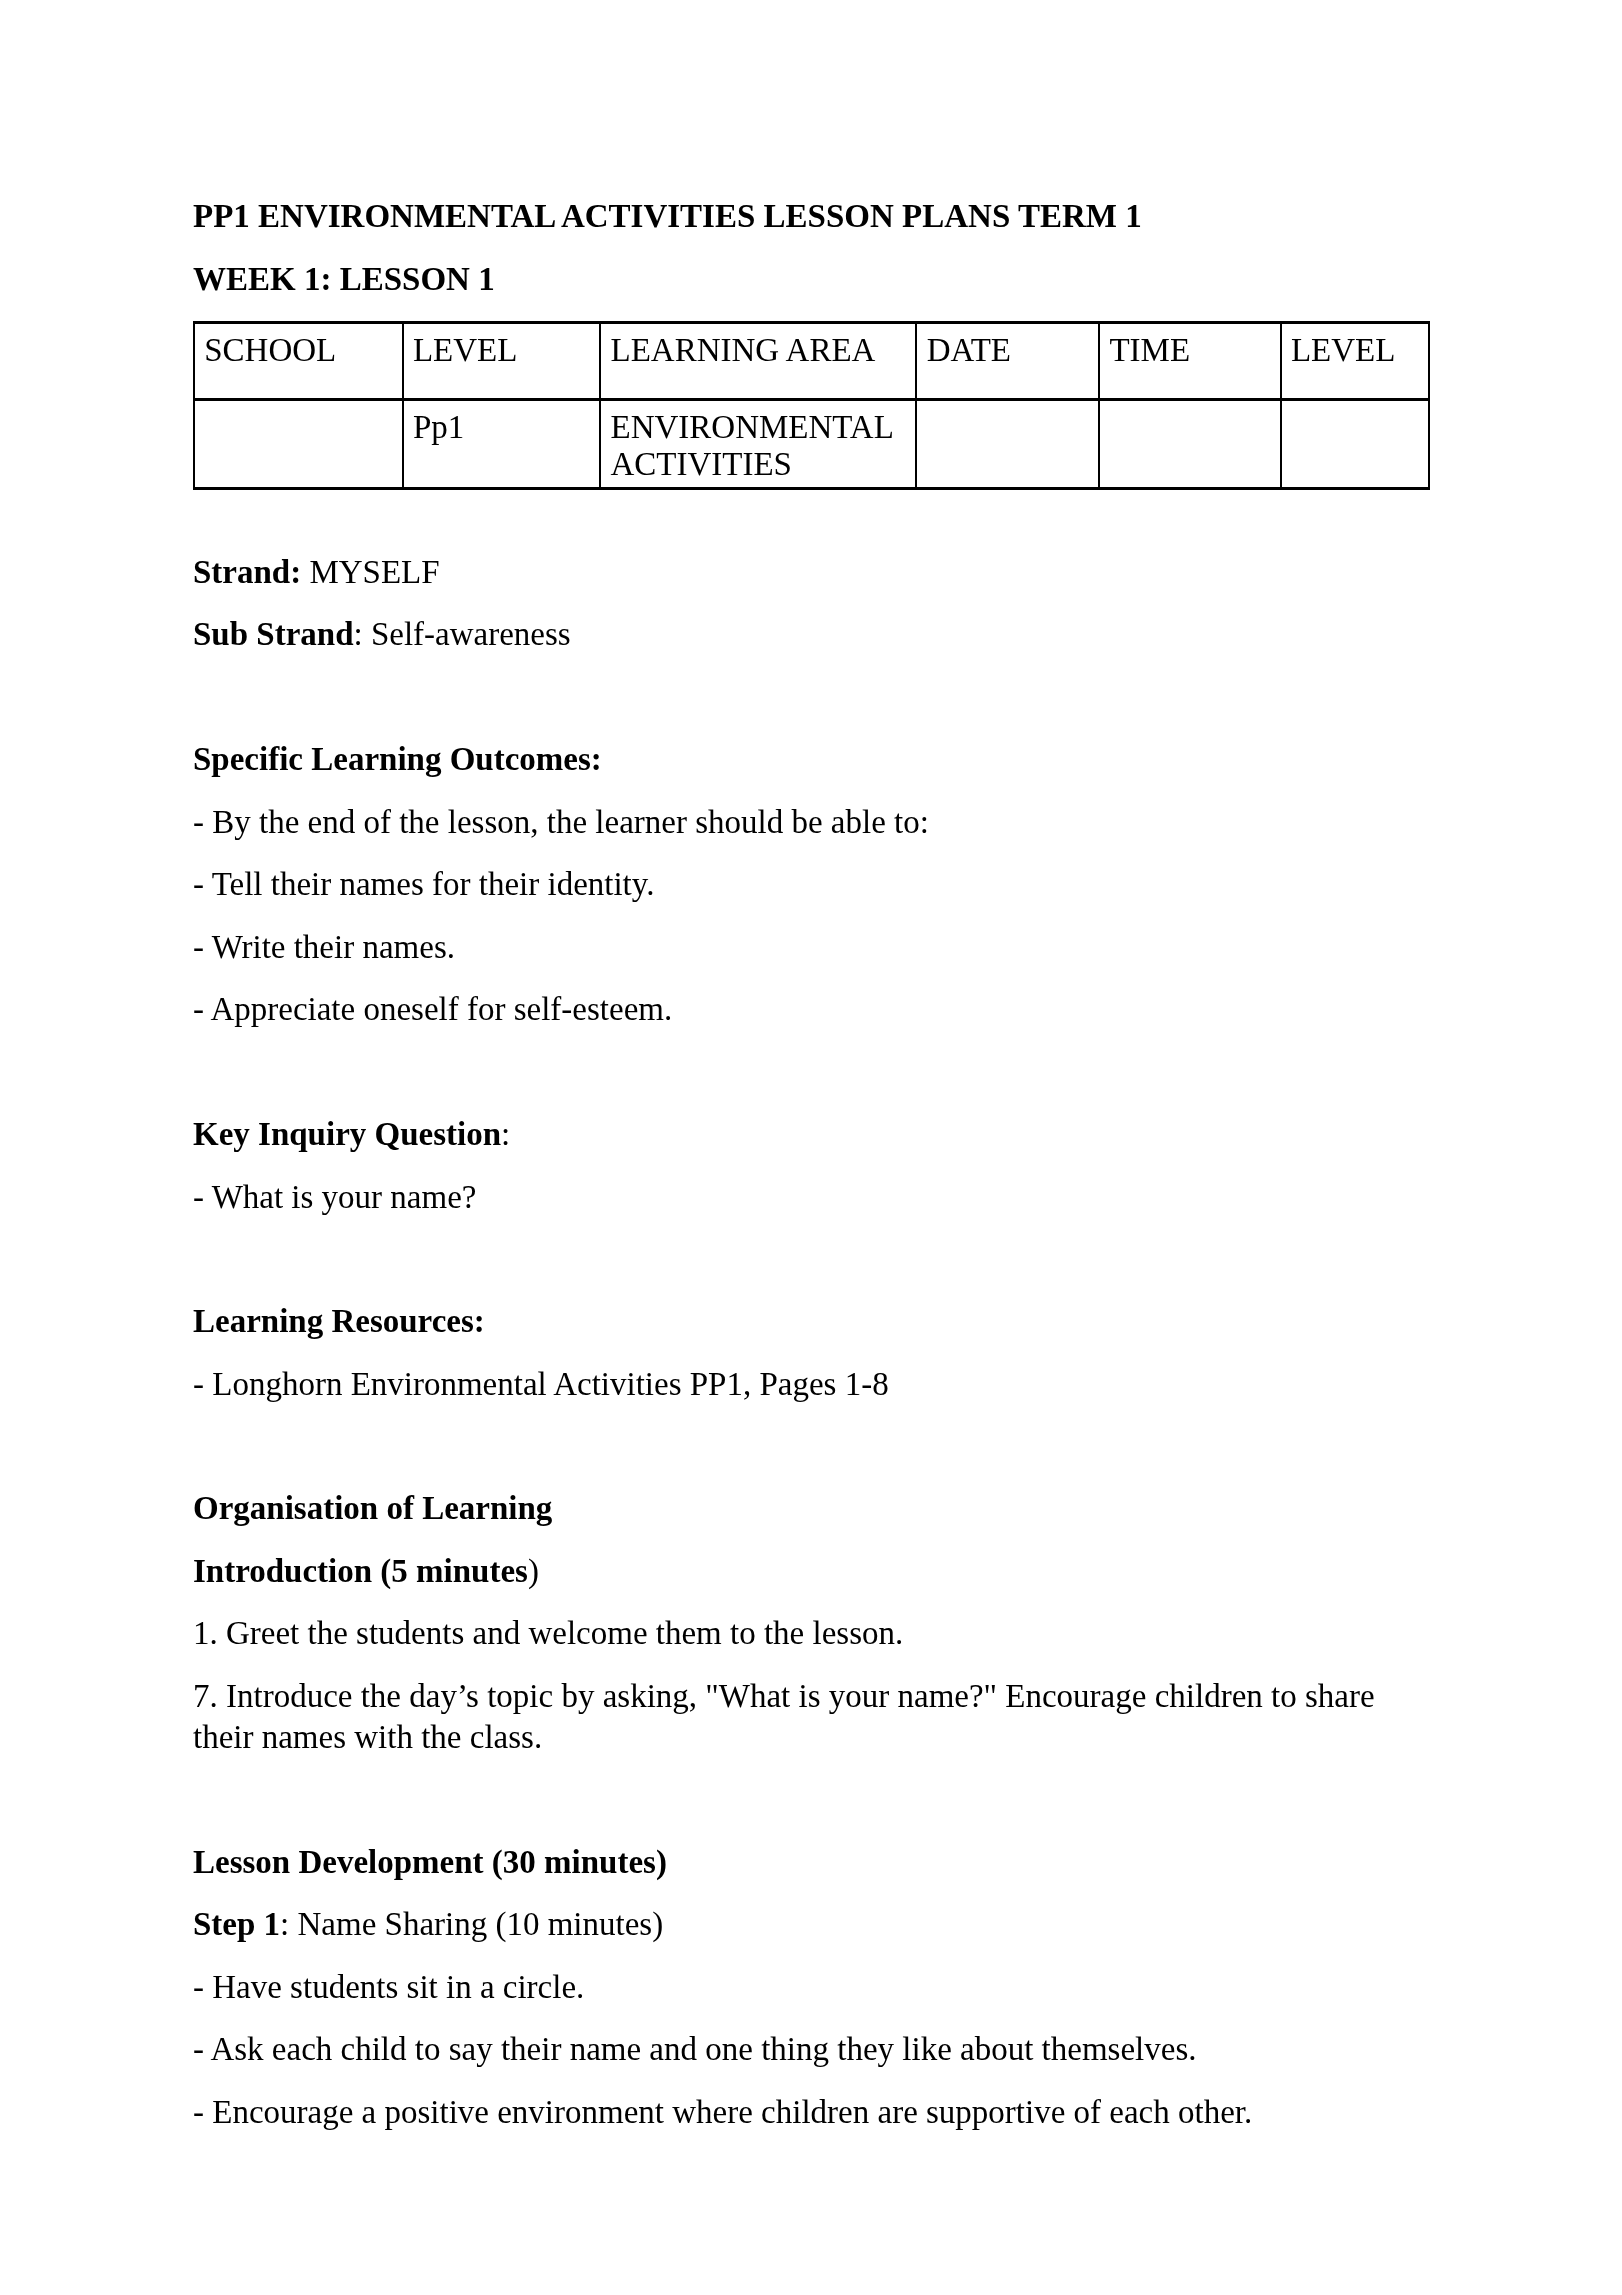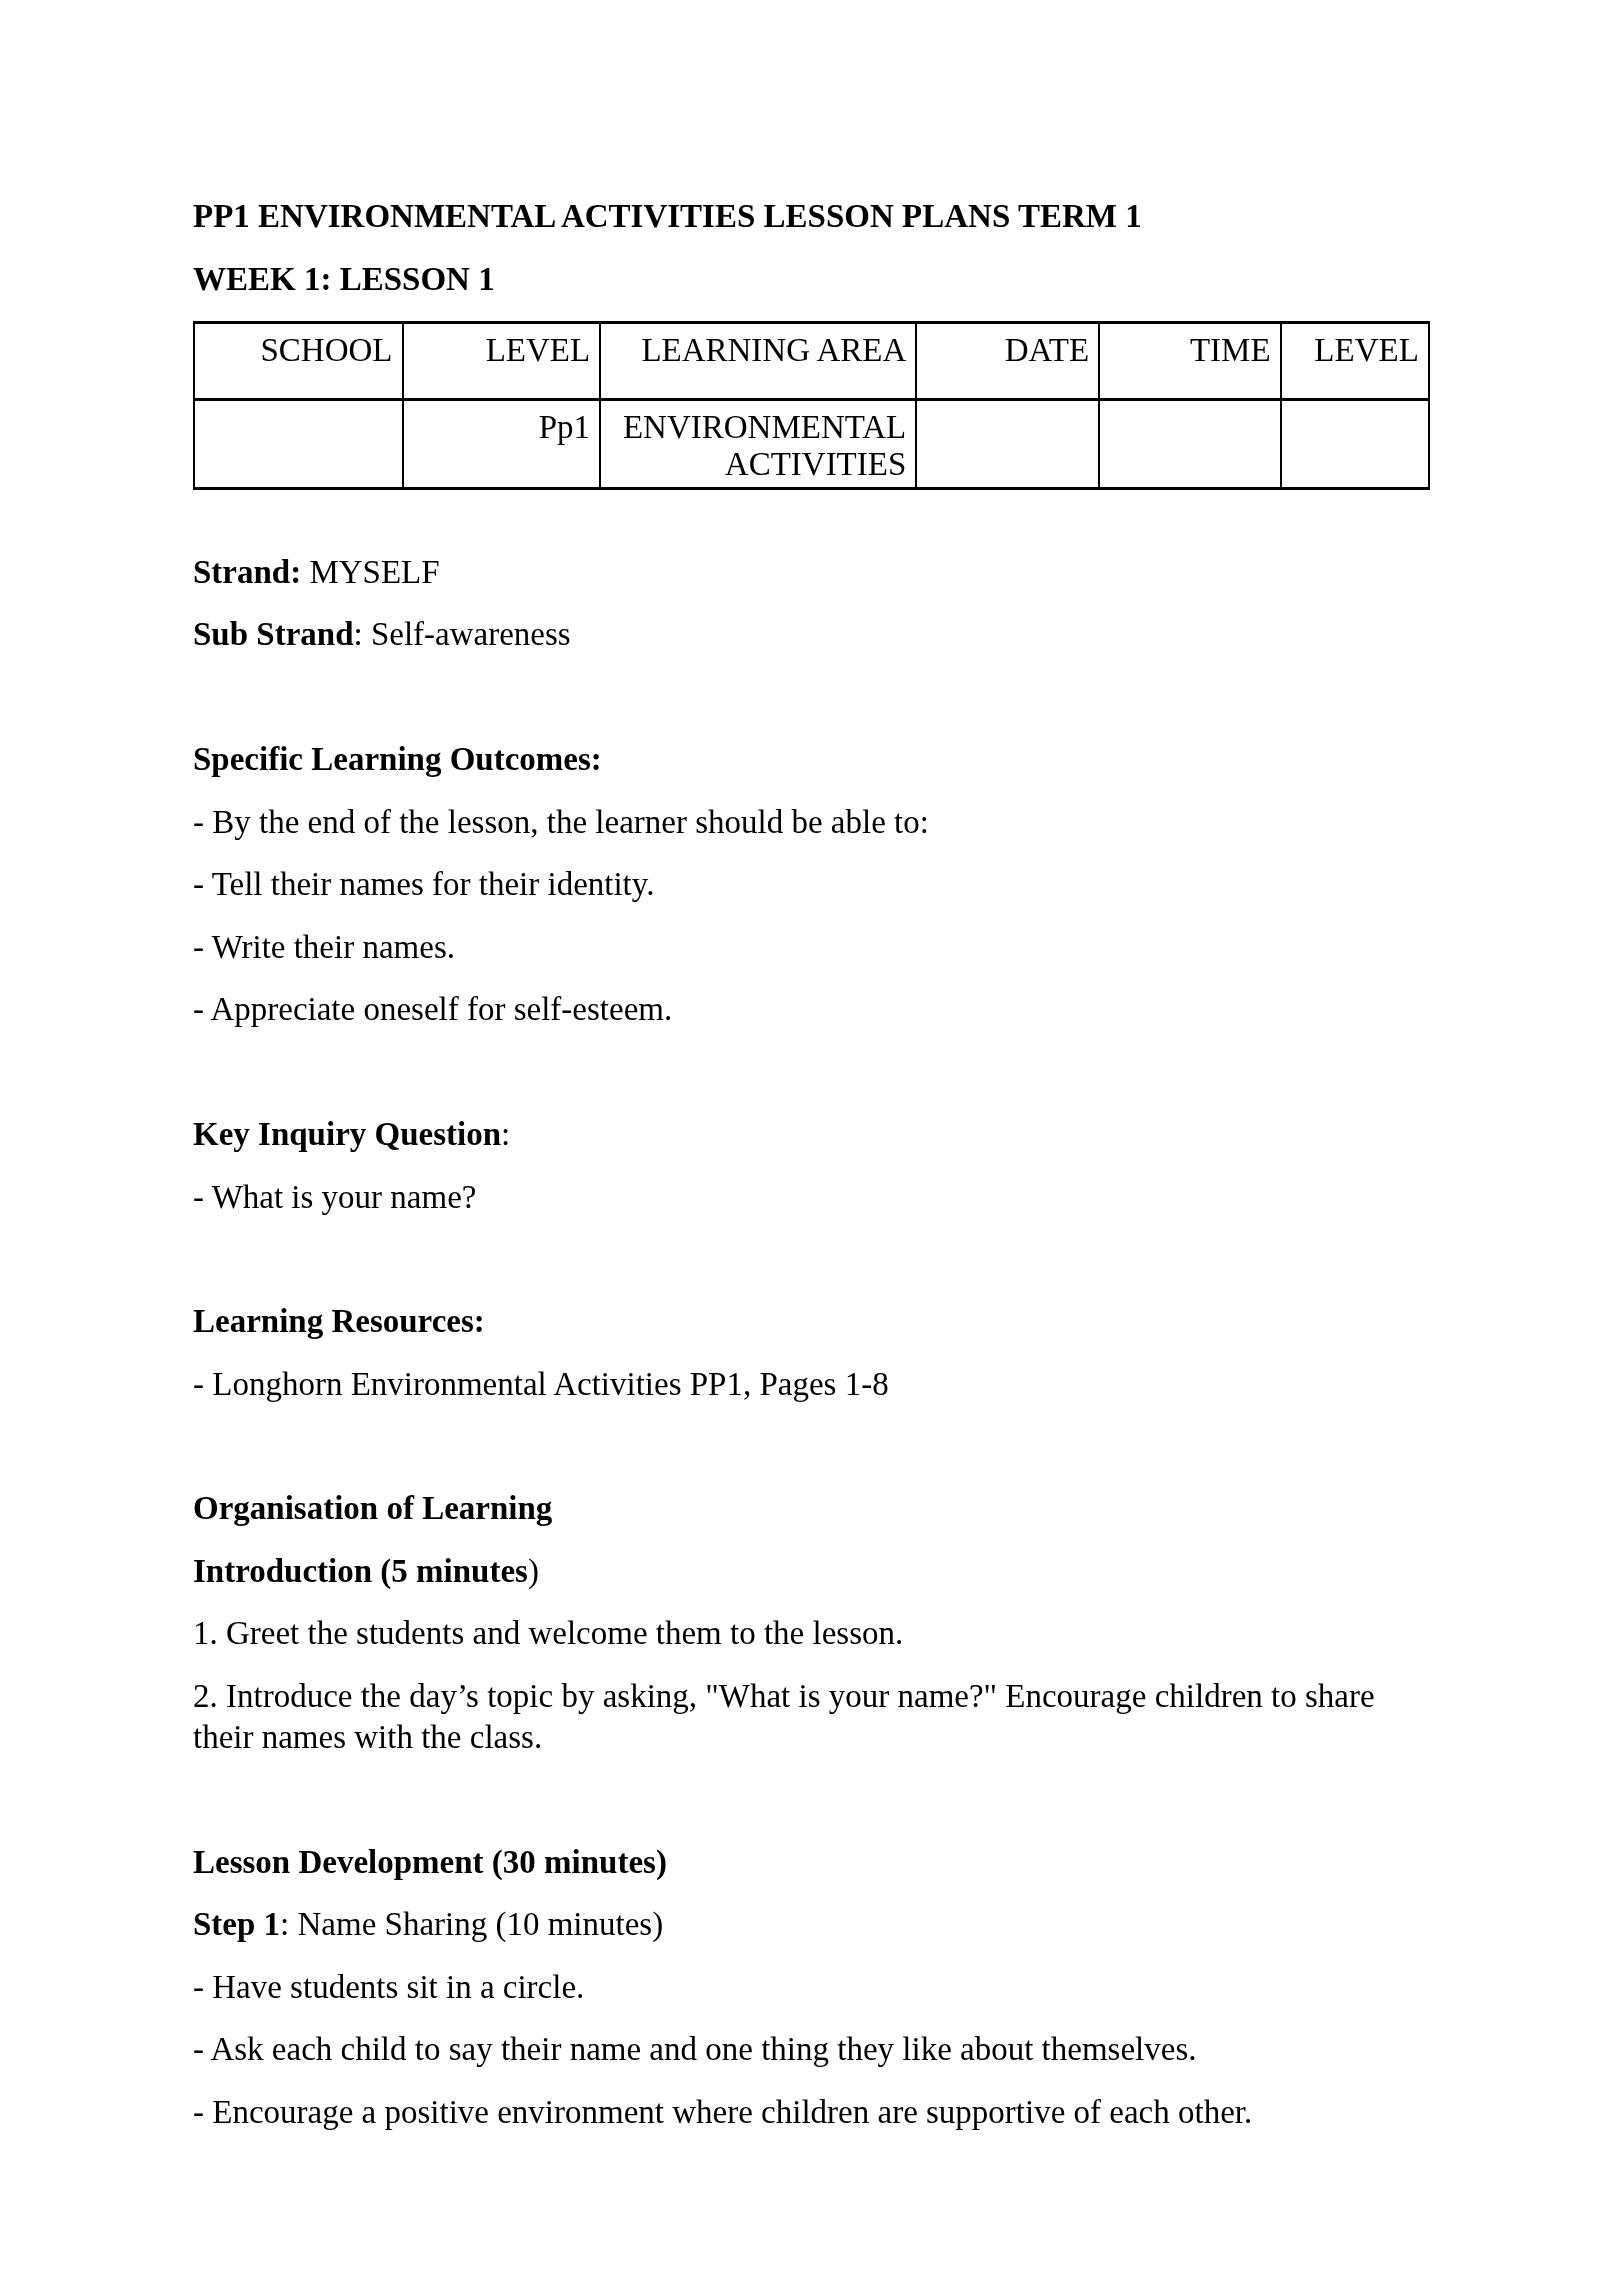--- a/index.html
+++ b/index.html
@@ -34,21 +34,21 @@
     width: 100%;
     table-layout: fixed;
     border-collapse: collapse;
     margin: 0 0 62px 0;
     font-size: 33px;
     line-height: 37px;
   }
   table.info td {
     border: 2px solid #000000;
     vertical-align: top;
-    text-align: right;
+    text-align: left;
     padding: 7.9px 9.2px 3.9px 9.2px;
     overflow: hidden;
   }
   tr.hdr td {
     border-top: 3.9px solid #000000;
     border-bottom: 3.3px solid #000000;
     height: 62px;
   }
   tr.data td {
     border-bottom: 3.9px solid #000000;
@@ -119,21 +119,21 @@
 
   <p><span>- Longhorn Environmental Activities PP1, Pages 1-8</span></p>
 
   <div class="gap"></div>
 
   <p><span class="b">Organisation of Learning</span><span></span></p>
 
   <p><span class="b">Introduction (5 minutes</span><span>)</span></p>
 
   <p><span>1. Greet the students and welcome them to the lesson.</span></p>
-  <p><span>2. Introduce the day’s topic by asking, "What is your name?" Encourage children to share their names with the class.</span></p>
+  <p><span>7. Introduce the day’s topic by asking, "What is your name?" Encourage children to share their names with the class.</span></p>
 
   <div class="gap"></div>
 
   <p><span class="b">Lesson Development (30 minutes)</span><span></span></p>
 
   <p><span class="b">Step 1</span><span>: Name Sharing (10 minutes)</span></p>
 
   <p><span>- Have students sit in a circle.</span></p>
   <p><span>- Ask each child to say their name and one thing they like about themselves.</span></p>
   <p><span>- Encourage a positive environment where children are supportive of each other.</span></p>

